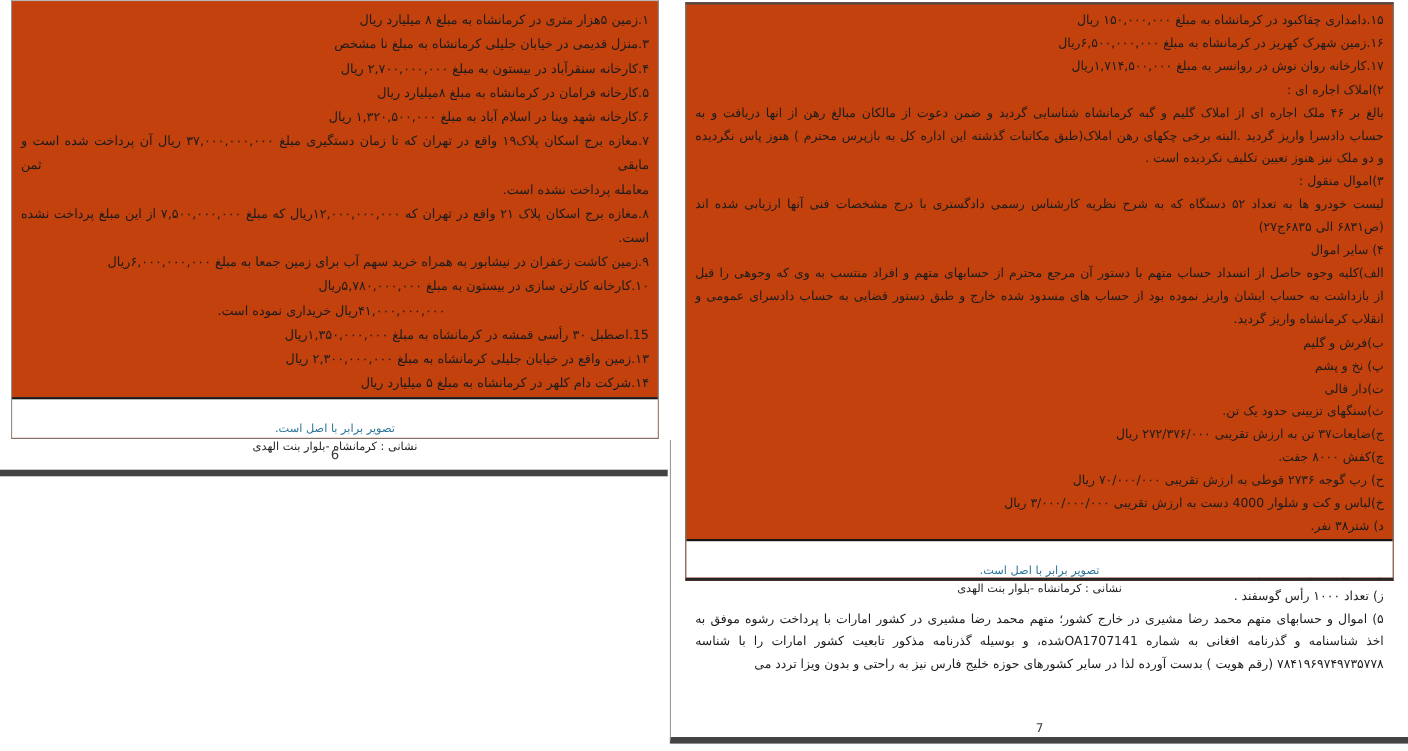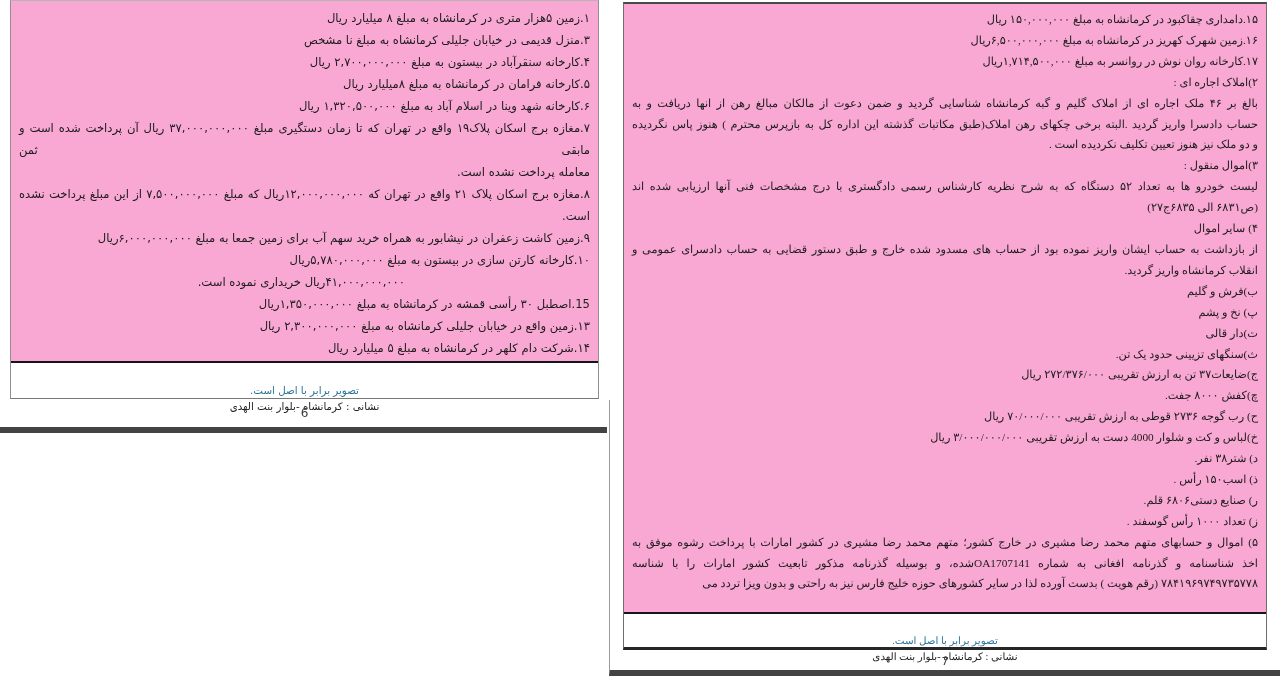--- a/index.html
+++ b/index.html
@@ -11,21 +11,21 @@
   *{margin:0;padding:0;box-sizing:border-box;}
   html,body{width:1280px;height:683px;overflow:hidden;}
   body{
     position:relative;
     background:#ffffff;
     font-family:"DejaVu Sans", sans-serif;
     color:var(--ink);
   }
   .page{
     position:absolute;
-    background:#f9a8d4;
+    background:#c2410c;
     border:1px solid var(--border-gray);
     z-index:2;
   }
   
   .page6{
     left:10px; top:0; width:589px; height:399px;
     border-top-color:#b5b5b5;
     border-bottom-color:#777;
   }
   .page6 .body{ padding:6px 8px 0 8px; }
@@ -33,25 +33,24 @@
   .pagenum6{
     position:absolute; left:10px; top:406px; width:589px;
     text-align:center; font-size:12px; color:#3c3c3c; z-index:2;
   }
   .shadow-left{
     position:absolute; left:0; top:427px; width:607px; height:6px;
     background:var(--edge-dark); z-index:1;
   }
   
   .page7{
-    left:623px; top:2px; width:644px; height:648px;
+    left:623px; top:2px; width:644px; height:526px;
     border:1px solid #6e6e6e;
     border-top:2px solid #4a4a4a;
     border-bottom:3px solid #262626;
-    font-family:Liberation Serif, serif;
   }
   .page7 .body{ padding:5px 8px 0 8px; }
   .page7 .doc-line{ font-size:11.3px; line-height:20.9px; }
   .pagenum7{
     position:absolute; left:623px; top:655px; width:644px;
     text-align:center; font-size:11px; color:#3c3c3c; z-index:2;
   }
   .shadow-right{
     position:absolute; left:609px; top:400px; width:671px; height:276px;
     border-left:1px solid #9a9a9a;
@@ -130,20 +129,21 @@
       <div class="doc-line">۱۶.زمین شهرک کهریز در کرمانشاه به مبلغ ۶,۵۰۰,۰۰۰,۰۰۰ریال</div>
       <div class="doc-line">۱۷.کارخانه روان نوش در روانسر به مبلغ ۱,۷۱۴,۵۰۰,۰۰۰ریال</div>
       <div class="doc-line">۲)املاک اجاره ای :</div>
       <div class="doc-line justify">بالغ بر ۴۶ ملک اجاره ای از املاک گلیم و گبه کرمانشاه شناسایی گردید و ضمن دعوت از مالکان مبالغ رهن از انها دریافت و به</div>
       <div class="doc-line justify">حساب دادسرا واریز گردید .البته برخی چکهای رهن املاک(طبق مکاتبات گذشته این اداره کل به بازپرس محترم ) هنوز پاس نگردیده</div>
       <div class="doc-line">و دو ملک نیز هنوز تعیین تکلیف نکردیده است .</div>
       <div class="doc-line">۳)اموال منقول :</div>
       <div class="doc-line justify">لیست خودرو ها به تعداد ۵۲ دستگاه که به شرح نظریه کارشناس رسمی دادگستری با درج مشخصات فنی آنها ارزیابی شده اند</div>
       <div class="doc-line">(ص۶۸۳۱ الی ۶۸۳۵ج۲۷)</div>
       <div class="doc-line">۴) سایر اموال</div>
+      <div class="doc-line justify">الف)کلیه وجوه حاصل از انسداد حساب متهم با دستور آن مرجع محترم از حسابهای متهم و افراد منتسب به وی که وجوهی را قبل</div>
       <div class="doc-line justify">از بازداشت به حساب ایشان واریز نموده بود از حساب های مسدود شده خارج و طبق دستور قضایی به حساب دادسرای عمومی و</div>
       <div class="doc-line">انقلاب کرمانشاه واریز گردید.</div>
       <div class="doc-line">ب)فرش و گلیم</div>
       <div class="doc-line">پ) نخ و پشم</div>
       <div class="doc-line">ت)دار قالی</div>
       <div class="doc-line">ث)سنگهای تزیینی حدود یک تن.</div>
       <div class="doc-line">ج)ضایعات۳۷ تن به ارزش تقریبی ۲۷۲/۳۷۶/۰۰۰ ریال</div>
       <div class="doc-line">چ)کفش ۸۰۰۰ جفت.</div>
       <div class="doc-line">ح) رب گوجه ۲۷۳۶ قوطی به ارزش تقریبی ۷۰/۰۰۰/۰۰۰ ریال</div>
       <div class="doc-line">خ)لباس و کت و شلوار 4000 دست به ارزش تقریبی ۳/۰۰۰/۰۰۰/۰۰۰ ریال</div>

